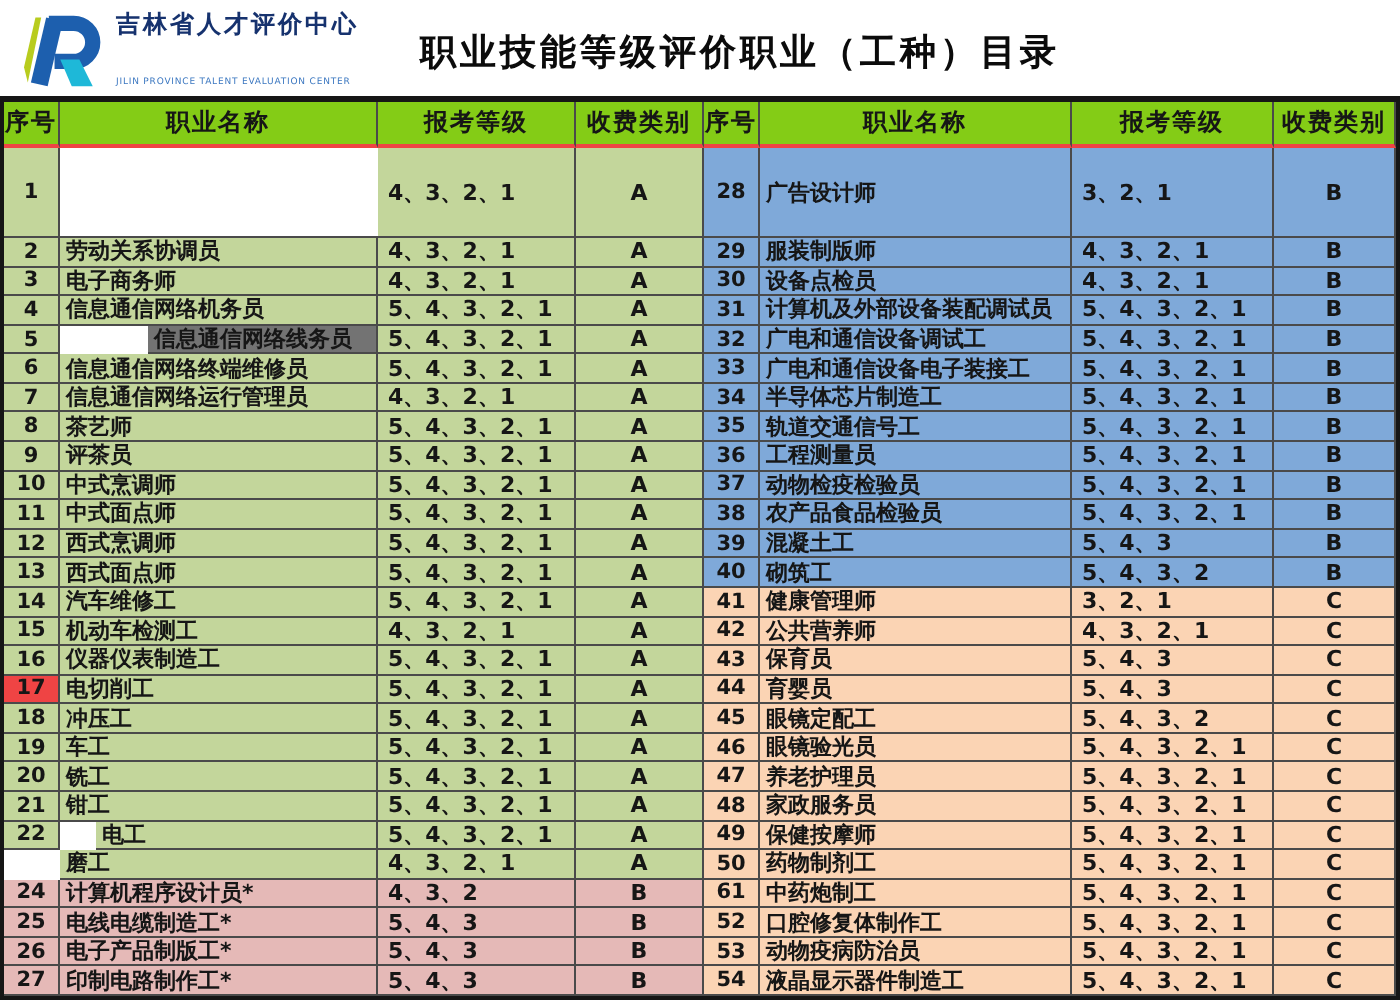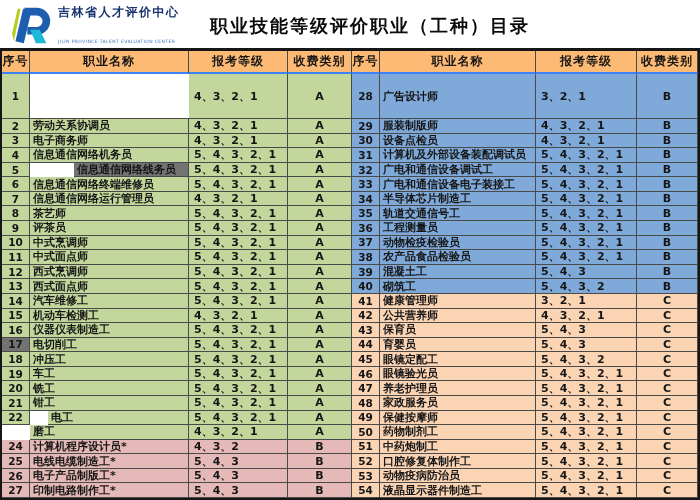--- a/index.html
+++ b/index.html
@@ -14,22 +14,22 @@
   .logo-cn{font-weight:bold;font-size:12px;color:#16326e;letter-spacing:1.5px;}
   .logo-en{font-size:4.5px;color:#3b77c0;letter-spacing:0.4px;}
   
   .grid{position:absolute;top:48px;left:0;width:700px;height:452px;box-sizing:border-box;
         display:grid;border:2px solid #161616;border-top-width:3px;
         grid-template-columns:28px 159px 99px 64px 28px 156px 101px 61px;
         grid-template-rows:23px repeat(27,1fr);}
   .cell{box-sizing:border-box;border-right:1px solid #4a4a4a;border-bottom:1px solid #4a4a4a;
         display:flex;align-items:center;overflow:hidden;white-space:nowrap;
         font-weight:bold;font-size:11px;color:#161616;}
-  .hdr{background:#fdba74;justify-content:center;font-size:12px;letter-spacing:1px;
-       border-bottom:2px solid #3b82f6;}
+  .hdr{background:#84cc16;justify-content:center;font-size:12px;letter-spacing:1px;
+       border-bottom:2px solid #ef4444;}
   .c-num{justify-content:center;font-size:10.5px;}
   .c-fee{justify-content:center;}
   .c-name{padding-left:3px;}
   .c-level{padding-left:5px;}
 </style>
 </head>
 <body>
 
 <div class="page">
 
@@ -179,21 +179,21 @@
       <div class="cell c-level" style="background: rgb(251, 212, 180);">4、3、2、1</div>
       <div class="cell c-fee" style="background: rgb(251, 212, 180);">C</div>
       <div class="cell c-num" style="background: rgb(195, 214, 155);">16</div>
       <div class="cell c-name" style="background: rgb(195, 214, 155);">仪器仪表制造工</div>
       <div class="cell c-level" style="background: rgb(195, 214, 155);">5、4、3、2、1</div>
       <div class="cell c-fee" style="background: rgb(195, 214, 155);">A</div>
       <div class="cell c-num" style="background: rgb(251, 212, 180);">43</div>
       <div class="cell c-name" style="background: rgb(251, 212, 180);">保育员</div>
       <div class="cell c-level" style="background: rgb(251, 212, 180);">5、4、3</div>
       <div class="cell c-fee" style="background: rgb(251, 212, 180);">C</div>
-      <div class="cell c-num" style="background: #737373;">17</div>
+      <div class="cell c-num" style="background: #ef4444;">17</div>
       <div class="cell c-name" style="background: rgb(195, 214, 155);">电切削工</div>
       <div class="cell c-level" style="background: rgb(195, 214, 155);">5、4、3、2、1</div>
       <div class="cell c-fee" style="background: rgb(195, 214, 155);">A</div>
       <div class="cell c-num" style="background: rgb(251, 212, 180);">44</div>
       <div class="cell c-name" style="background: rgb(251, 212, 180);">育婴员</div>
       <div class="cell c-level" style="background: rgb(251, 212, 180);">5、4、3</div>
       <div class="cell c-fee" style="background: rgb(251, 212, 180);">C</div>
       <div class="cell c-num" style="background: rgb(195, 214, 155);">18</div>
       <div class="cell c-name" style="background: rgb(195, 214, 155);">冲压工</div>
       <div class="cell c-level" style="background: rgb(195, 214, 155);">5、4、3、2、1</div>
@@ -239,21 +239,21 @@
       <div class="cell c-level" style="background: rgb(195, 214, 155);">4、3、2、1</div>
       <div class="cell c-fee" style="background: rgb(195, 214, 155);">A</div>
       <div class="cell c-num" style="background: rgb(251, 212, 180);">50</div>
       <div class="cell c-name" style="background: rgb(251, 212, 180);">药物制剂工</div>
       <div class="cell c-level" style="background: rgb(251, 212, 180);">5、4、3、2、1</div>
       <div class="cell c-fee" style="background: rgb(251, 212, 180);">C</div>
       <div class="cell c-num" style="background: rgb(229, 185, 183);">24</div>
       <div class="cell c-name" style="background: rgb(229, 185, 183);">计算机程序设计员*</div>
       <div class="cell c-level" style="background: rgb(229, 185, 183); text-align: center;">4、3、2</div>
       <div class="cell c-fee" style="background: rgb(229, 185, 183);">B</div>
-      <div class="cell c-num" style="background: rgb(251, 212, 180);">51</div>
+      <div class="cell c-num" style="background: rgb(251, 212, 180);">61</div>
       <div class="cell c-name" style="background: rgb(251, 212, 180);">中药炮制工</div>
       <div class="cell c-level" style="background: rgb(251, 212, 180);">5、4、3、2、1</div>
       <div class="cell c-fee" style="background: rgb(251, 212, 180);">C</div>
       <div class="cell c-num" style="background: rgb(229, 185, 183);">25</div>
       <div class="cell c-name" style="background: rgb(229, 185, 183);">电线电缆制造工*</div>
       <div class="cell c-level" style="background: rgb(229, 185, 183);">5、4、3</div>
       <div class="cell c-fee" style="background: rgb(229, 185, 183);">B</div>
       <div class="cell c-num" style="background: rgb(251, 212, 180);">52</div>
       <div class="cell c-name" style="background: rgb(251, 212, 180);">口腔修复体制作工</div>
       <div class="cell c-level" style="background: rgb(251, 212, 180);">5、4、3、2、1</div>

